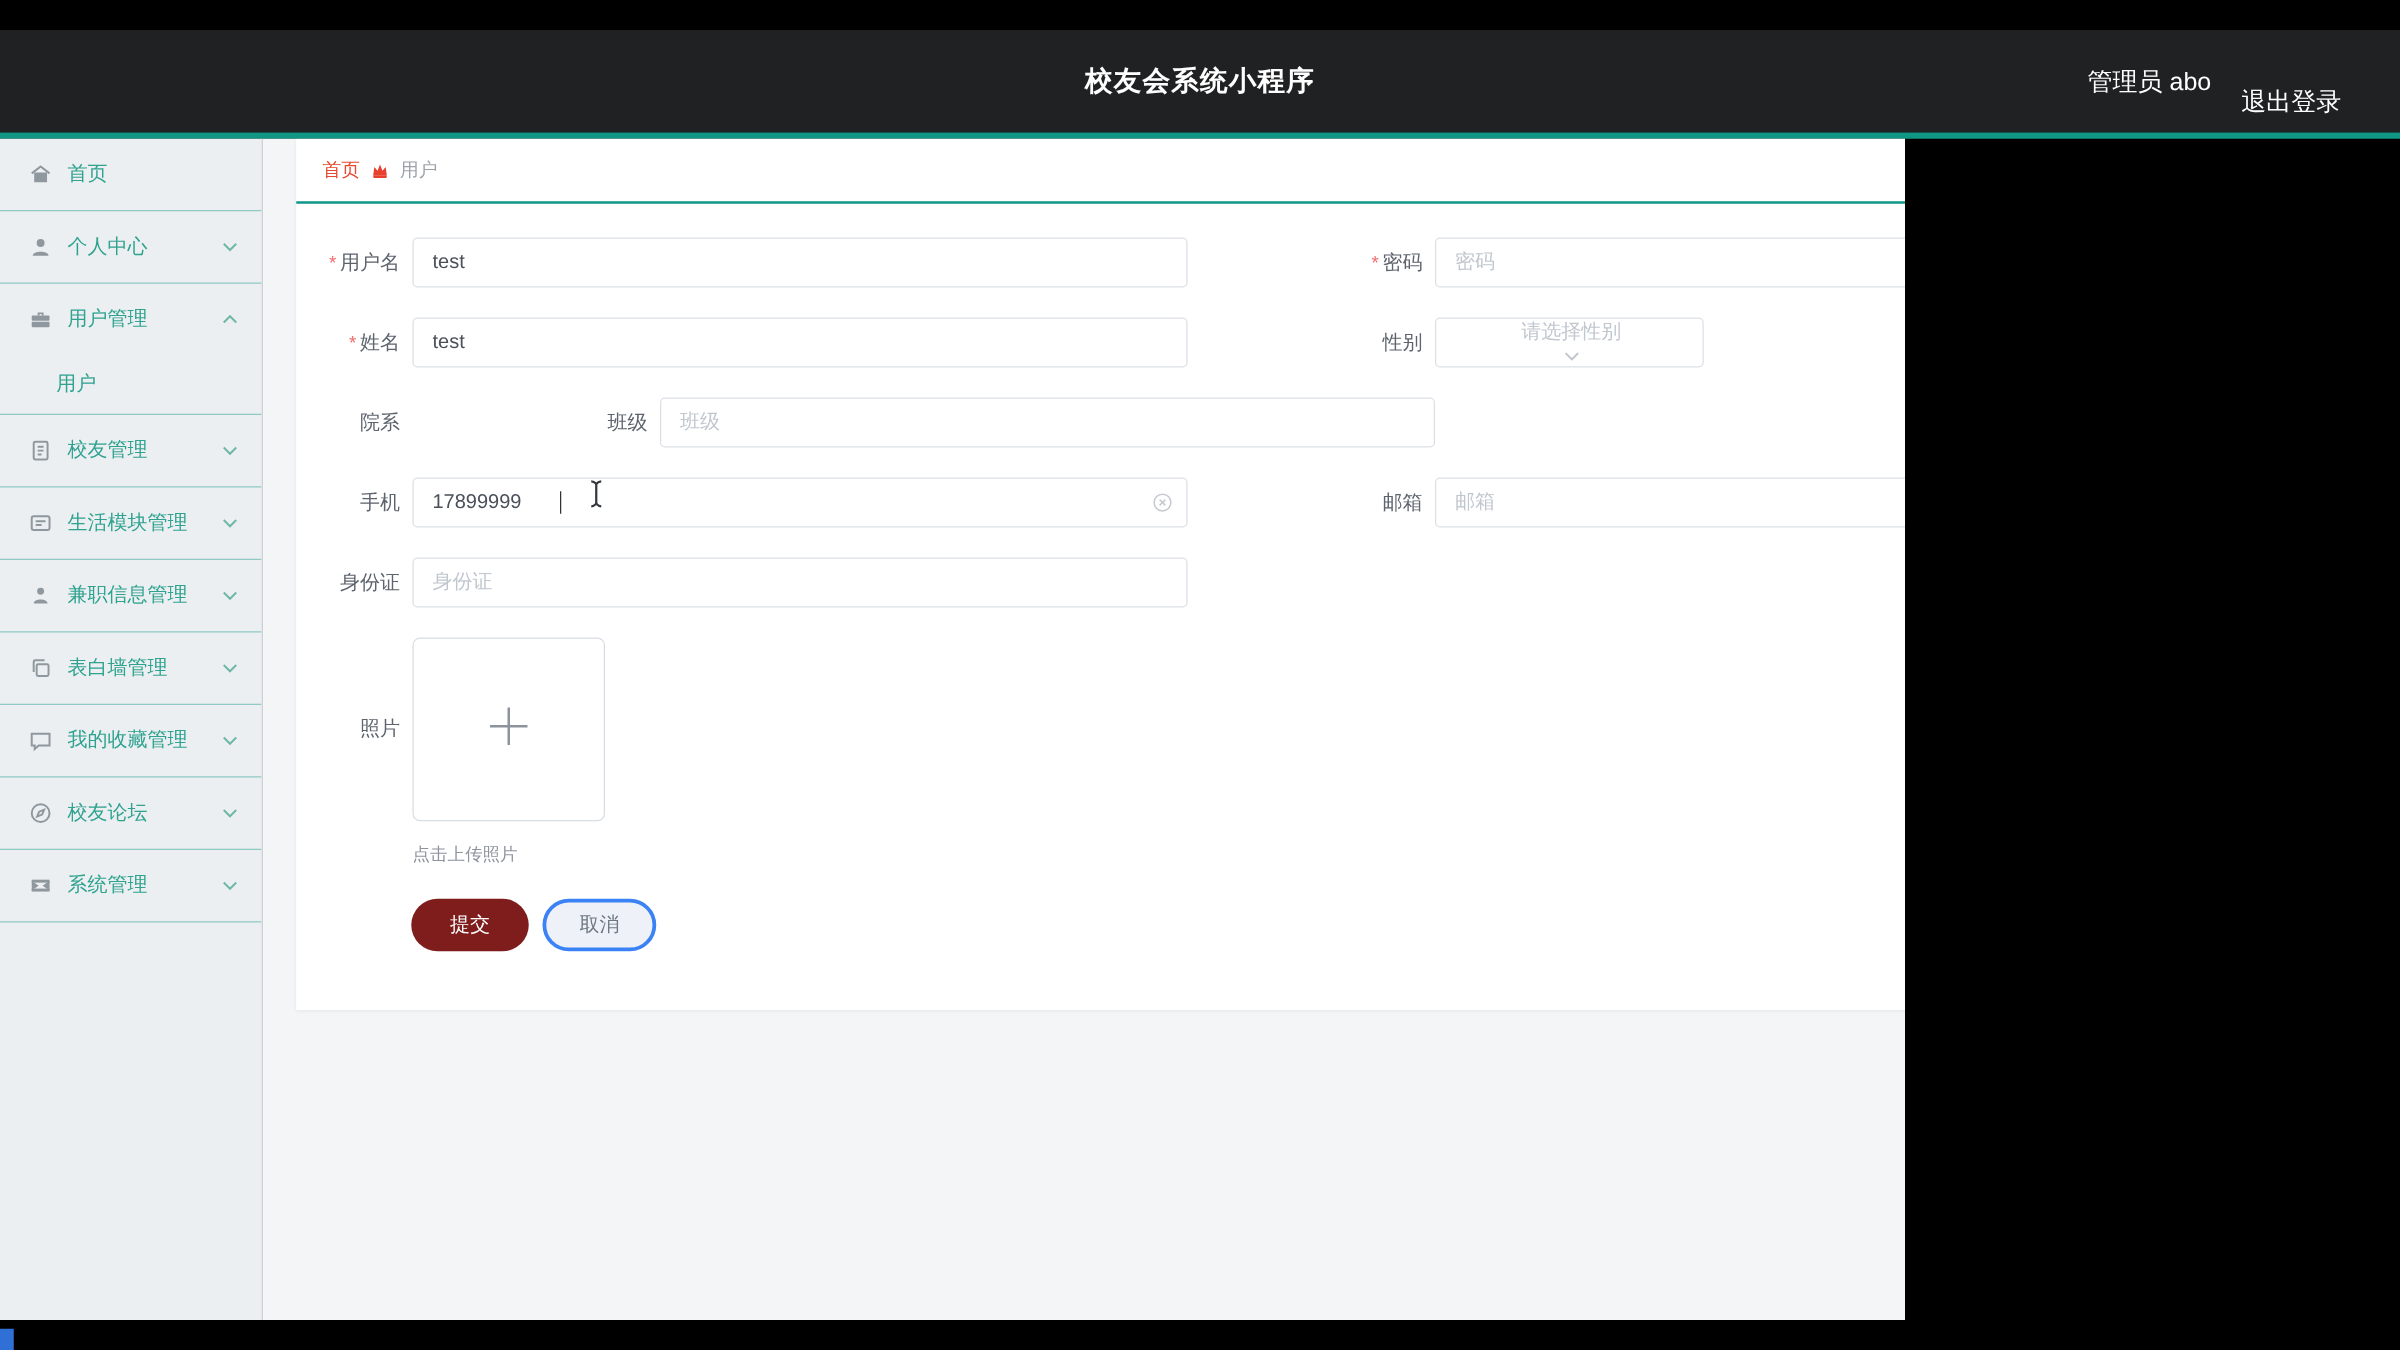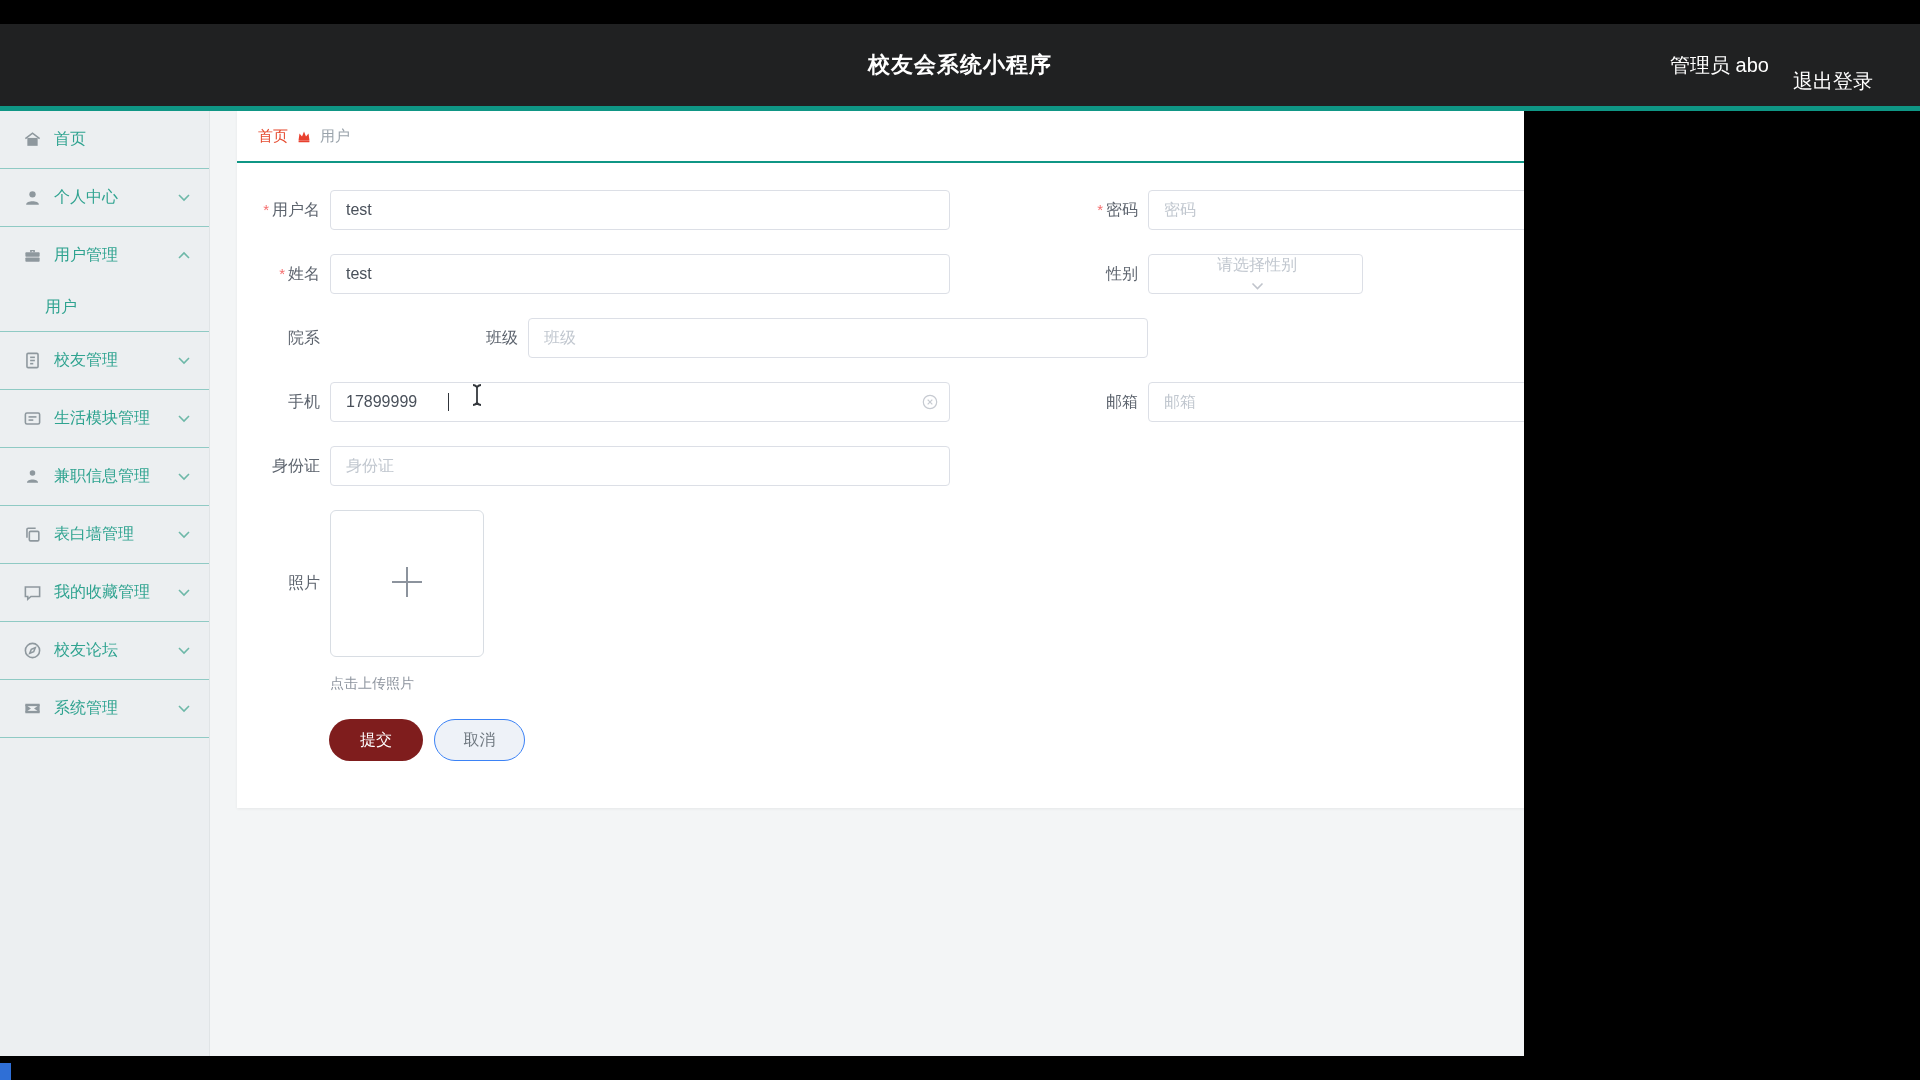--- a/index.html
+++ b/index.html
@@ -60,21 +60,21 @@
   .select .ph { font-size:16px; color:#c1c7cf; }
 
   .upload-box { width:154px; height:147px; border:1px solid #d8dde3; border-radius:6px; background:#fff;
                 display:flex; align-items:center; justify-content:center; cursor:pointer; }
   .upload-hint { margin-left:93px; margin-top:-6px; font-size:14px; color:#8d949e; }
 
   .btn-row { margin-left:92px; margin-top:26px; display:flex; gap:11px; }
   .btn { height:42px; border-radius:21px; font-size:16px; display:flex; align-items:center; justify-content:center;
          cursor:pointer; border:none; font-family:inherit; }
   .btn-submit { width:94px; background:#7f1d1d; color:#fff; }
-  .btn-cancel { width:91px; background:#eef2f8; border:1px solid #3b82f6; color:#6f7880; }
+  .btn-cancel { width:91px; background:#eef2f8; border:3px solid #3b82f6; color:#6f7880; }
 
   
   .bottom-bar { position:absolute; left:0; top:1056px; width:1920px; height:24px; background:#000; }
   .corner-blue { position:absolute; left:0; top:1063px; width:11px; height:17px; background:#2f6fd6; }
 
   
   .mouse-ibeam { position:absolute; left:470px; top:383px; pointer-events:none; }
 </style>
 </head>
 <body>

